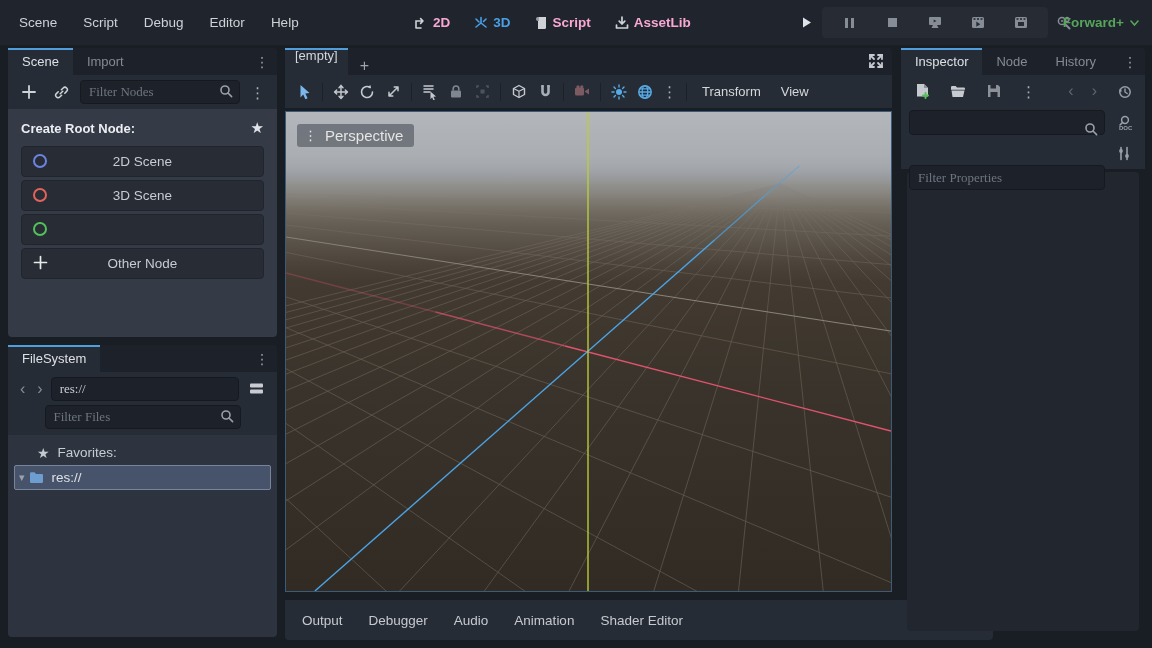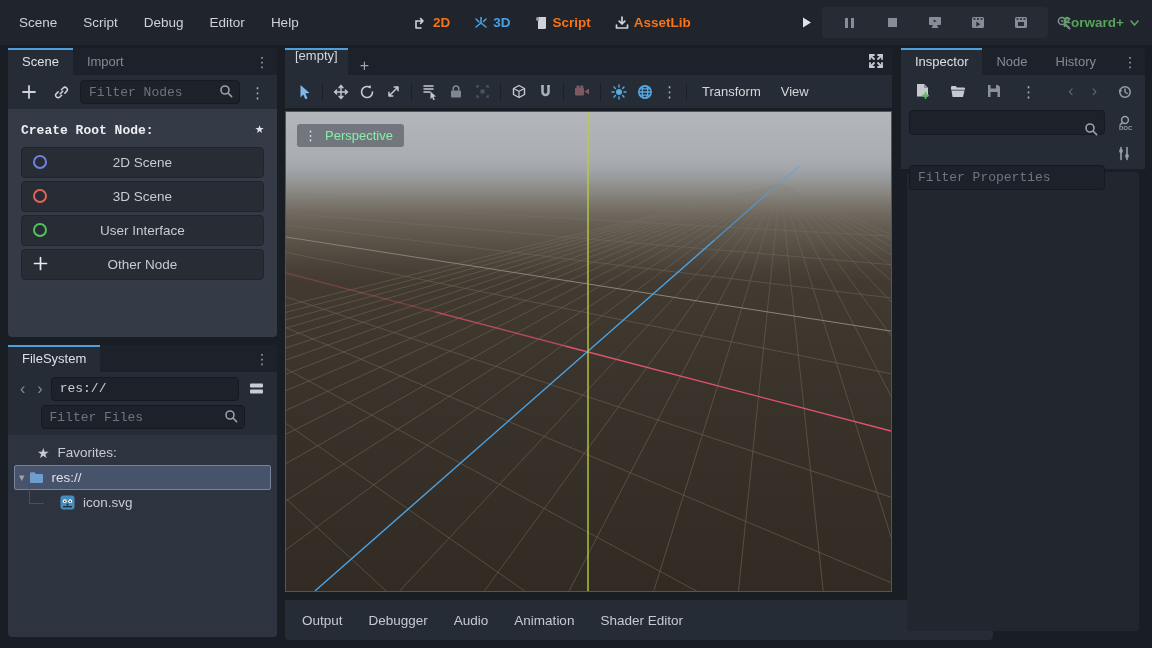--- a/index.html
+++ b/index.html
@@ -3,40 +3,40 @@
 <meta charset="utf-8">
 <style>
   html,body{margin:0;padding:0;background:#101318;}
   .app{position:relative;width:1152px;height:648px;background:#191d24;font-family:"Liberation Sans",sans-serif;overflow:hidden;-webkit-user-select:none;user-select:none;}
   svg{display:block}
   
   .topbar{position:absolute;left:0;top:0;width:1152px;height:45px;background:#1f242d;display:flex;align-items:center;}
   .menus{display:flex;align-items:center;padding-left:6px;}
   .menu-item{padding:0 13px;font-size:13.5px;color:#ced2d7;height:45px;display:flex;align-items:center;cursor:default;}
   .workspaces{position:absolute;left:414px;top:0;height:45px;display:flex;align-items:center;gap:24px;}
-  .ws{display:flex;align-items:center;gap:5px;font-size:13.5px;font-weight:700;color:#f97316;}
+  .ws{display:flex;align-items:center;gap:5px;font-size:13.5px;font-weight:700;color:#f9a8d4;}
   .ws.active{color:#4aa0e4;}
   .playback{position:absolute;left:822px;top:7px;width:226px;height:31px;background:#262b34;border-radius:4px;display:flex;align-items:center;justify-content:center;gap:17px;}
   .renderer{position:absolute;right:13px;top:0;height:45px;display:flex;align-items:center;gap:6px;font-size:13.5px;font-weight:700;color:#57a45b;}
   
   .panel{position:absolute;display:flex;flex-direction:column;}
   .tabbar{height:27px;background:#1d222a;display:flex;align-items:flex-end;border-radius:3px 3px 0 0;position:relative;}
   .tab{height:27px;display:flex;align-items:center;padding:0 14px;font-size:13px;color:#848a93;box-sizing:border-box;}
   .tab.active{background:#262c35;color:#dce0e5;box-shadow:inset 0 2px 0 #509fdc;}
   .tab-dots{position:absolute;right:8px;top:0;height:27px;display:flex;align-items:center;color:#9aa0a8;font-size:14px;letter-spacing:0;}
   .toolrow{height:34px;background:#262c35;display:flex;align-items:center;padding:0 8px;gap:6px;}
   .dots{color:#aab0b8;font-size:15px;line-height:1;padding:0 4px;}
-  .tinput{height:24px;background:#1d222a;border:1px solid #161a20;border-radius:4px;color:#c9ced4;font-size:13px;font-family:Liberation Mono, monospace;padding:0 26px 0 8px;outline:none;box-sizing:border-box;}
+  .tinput{height:24px;background:#1d222a;border:1px solid #161a20;border-radius:4px;color:#c9ced4;font-size:13px;font-family:Liberation Serif, serif;padding:0 26px 0 8px;outline:none;box-sizing:border-box;}
   .tinput::placeholder{color:#6f757e;}
   .searchwrap{position:relative;flex:1;display:flex;}
   .searchwrap .tinput{width:100%;}
   .searchwrap .mag{position:absolute;right:7px;top:4px;}
   
   .scene-content{flex:1;background:#343b47;border-radius:0 0 4px 4px;padding-top:2px;}
-  .crn-row{display:flex;align-items:flex-end;justify-content:space-between;padding:8px 13px 6px 13px;font-family:Liberation Mono, monospace;}
+  .crn-row{display:flex;align-items:center;justify-content:space-between;padding:8px 13px 6px 13px;}
   .crn-label{font-size:13px;font-weight:700;color:#eceef1;}
   .crn-star{color:#dfe3e8;font-size:15px;}
   .root-btn{height:29px;margin:3px 13px;background:#272c35;border:1px solid #20252d;border-radius:4px;display:flex;align-items:center;position:relative;}
   .root-btn .ricon{position:absolute;left:11px;top:7px;}
   .root-btn .rlabel{flex:1;text-align:center;font-size:13.5px;color:#c7ccd2;}
   .ring{width:10px;height:10px;border-radius:50%;border:2.5px solid #fff;box-sizing:content-box;}
   
   .fs-nav{height:33px;background:#262c35;display:flex;align-items:center;padding:0 8px;gap:4px;}
   .nav-arrow{color:#878d96;font-size:16px;padding:0 4px;line-height:1;}
   .fs-filter{height:30px;background:#262c35;display:flex;align-items:center;padding:0 8px;gap:6px;flex-direction:column;}
@@ -53,21 +53,21 @@
   .ctab .x{color:#9fa5ad;font-size:14px;font-weight:700;}
   .newtab{color:#9fa5ad;font-size:16px;padding:0 12px;}
   .expand-btn{position:absolute;right:8px;top:5px;}
   .vtoolbar{position:absolute;left:285px;top:75px;width:607px;height:33px;background:#262c35;display:flex;align-items:center;padding:0 6px;box-sizing:border-box;}
   .ibtn{min-width:26px;height:24px;display:flex;align-items:center;justify-content:center;border-radius:3px;}
   .vsep{width:1px;height:18px;background:#1c2128;margin:0 5px;}
   .menu-btn{font-size:13px;color:#d3d7db;padding:0 10px;}
   .viewport{position:absolute;left:285px;top:111px;width:607px;height:481px;border:1px solid #3c5a7c;box-sizing:border-box;background:#3a332b;}
   .persp{position:absolute;left:11px;top:12px;height:23px;background:rgba(108,113,120,0.92);border-radius:3px;display:flex;align-items:center;gap:7px;padding:0 11px 0 7px;}
   .persp .pd{color:#e8eaec;font-size:13px;letter-spacing:1px;}
-  .persp .pl{color:#86efac;font-size:13px;}
+  .persp .pl{color:#e5e5e5;font-size:15px;}
   .bottombar{position:absolute;left:285px;top:600px;width:708px;height:40px;background:#262c35;border-radius:0 0 4px 4px;display:flex;align-items:center;padding:4px 4px;box-sizing:border-box;}
   .bb-item{padding:0 13px;font-size:13.5px;color:#c6cad0;}
   .bb-right{margin-left:auto;display:flex;align-items:center;gap:8px;padding-right:10px;}
   .version{font-size:13px;color:#959ba3;}
   
   .insp-row{background:#262c35;display:flex;align-items:center;padding:0 8px;gap:6px;}
   .insp-body{flex:1;background:#21262f;border-radius:4px;margin:3px 6px 6px 6px;}
   .gap6{gap:10px;}
 </style>
 </head>
@@ -218,21 +218,20 @@
       <div class="root-btn">
         <span class="ricon ring" style="border-color:#6d83e4"></span>
         <span class="rlabel">2D Scene</span>
       </div>
       <div class="root-btn">
         <span class="ricon ring" style="border-color:#e2635c"></span>
         <span class="rlabel">3D Scene</span>
       </div>
       <div class="root-btn">
         <span class="ricon ring" style="border-color:#54c059"></span>
-        <span class="rlabel">User Interface</span>
       </div>
       <div class="root-btn">
         <span class="ricon" style="top:6px">
             <svg width="15" height="15" viewBox="0 0 15 15">
               <path d="M7.5 1.5v12M1.5 7.5h12" stroke="#e8eaec" stroke-width="1.7" stroke-linecap="round"></path>
             </svg>
           </span>
         <span class="rlabel">Other Node</span>
       </div>
     </div>
@@ -279,35 +278,20 @@
       <div class="tree-row" style="height:25px;">
         <div class="sel-row" style="flex:1">
           <span class="caret">▾</span>
           <span style="margin-right:8px;">
               <svg width="15" height="13" viewBox="0 0 15 13">
                 <path d="M1 2.5A1.2 1.2 0 0 1 2.2 1.3h3.4l1.4 1.6h5.8A1.2 1.2 0 0 1 14 4.1v6.6a1.2 1.2 0 0 1-1.2 1.2H2.2A1.2 1.2 0 0 1 1 10.7z" fill="#6e9ecf"></path>
               </svg>
             </span>
           <span>res://</span>
         </div>
-      </div>
-      <div class="tree-row child-row">
-        <span class="tree-elbow"></span>
-        <span>
-            <svg width="15" height="15" viewBox="0 0 15 15">
-              <rect x="0.5" y="0.5" width="14" height="14" rx="3" fill="#478cbf"></rect>
-              <circle cx="4.8" cy="6.2" r="1.9" fill="#fff"></circle>
-              <circle cx="10.2" cy="6.2" r="1.9" fill="#fff"></circle>
-              <circle cx="4.8" cy="6.4" r="0.8" fill="#20303c"></circle>
-              <circle cx="10.2" cy="6.4" r="0.8" fill="#20303c"></circle>
-              <rect x="6.6" y="8.6" width="1.8" height="2" fill="#20303c"></rect>
-              <rect x="3" y="11" width="9" height="1.4" fill="#20303c"></rect>
-            </svg>
-          </span>
-        <span>icon.svg</span>
       </div>
     </div>
   </div>
 
   <div class="ctabbar">
     <span class="ctab">
       <span>[empty]</span>
       <span class="x">×</span>
     </span>
     <span class="newtab">+</span>

